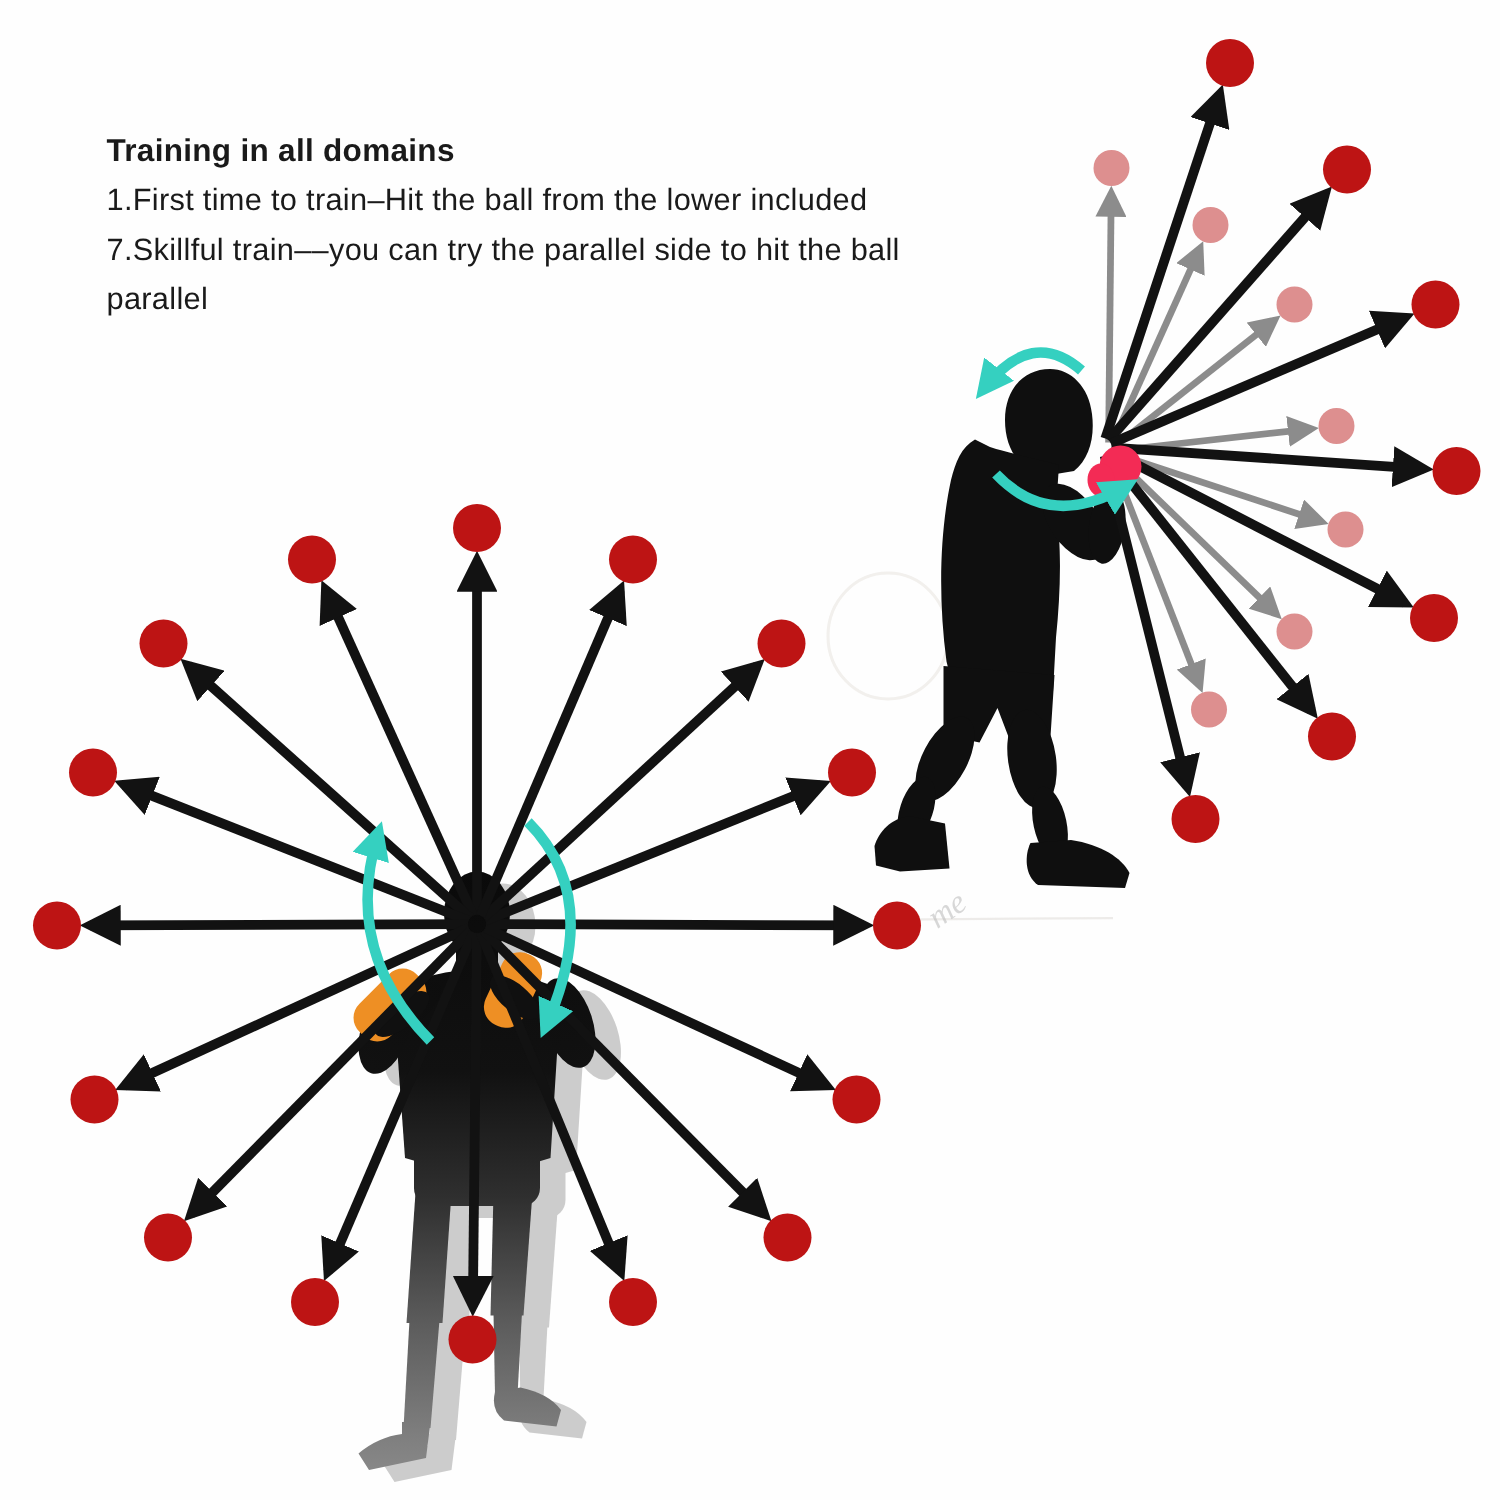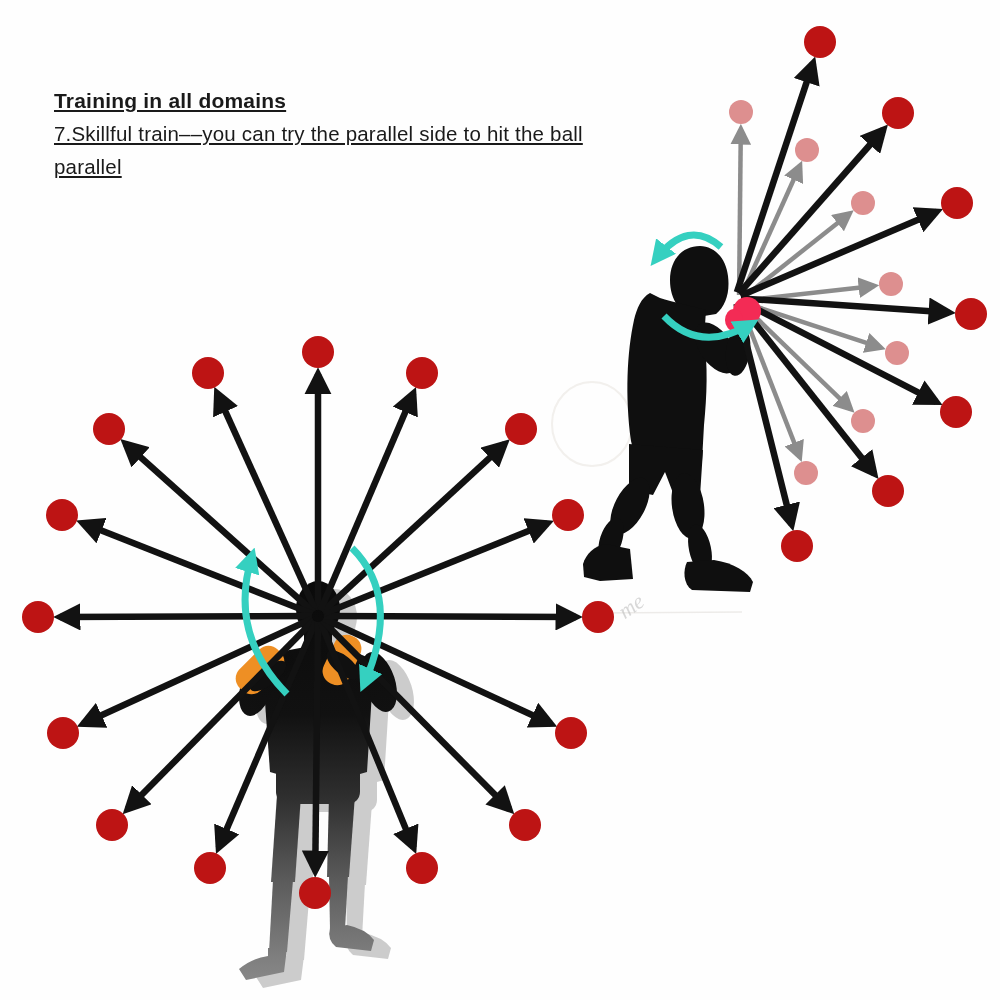--- a/index.html
+++ b/index.html
@@ -1,20 +1,20 @@
 <!DOCTYPE html>
 <html><head>
 <meta charset="utf-8">
 <style>
   html,body{margin:0;padding:0;background:#ffffff;}
   .stage{position:relative;width:1000px;height:1000px;background:#fefefe;overflow:hidden;
          font-family:"Liberation Sans", sans-serif;}
   #scene{position:absolute;left:0;top:0;width:1000px;height:1000px;}
-  .copy{position:absolute;left:54px;top:84px;width:600px;color:#1a1a1a;
-        font-size:20.5px;line-height:33px;letter-spacing:.2px;text-decoration:underline;}
+  .copy{position:absolute;left:71px;top:84px;width:600px;color:#1a1a1a;
+        font-size:20.5px;line-height:33px;letter-spacing:.2px;}
   .copy .title{font-weight:bold;font-size:21px;}
 </style>
 </head>
 <body>
 
 <div class="stage">
 
   <svg id="scene" viewBox="0 0 1000 1000" xmlns="http://www.w3.org/2000/svg">
     <defs>
       <linearGradient id="fade" gradientUnits="userSpaceOnUse" x1="0" y1="580" x2="0" y2="1000">
@@ -167,16 +167,17 @@
         <ellipse cx="734" cy="320" rx="9" ry="11"></ellipse>
       </g>
 
       <path d="M 721 247 Q 688 218 656 259" fill="none" stroke-width="7" marker-end="url(#ah-teal)" stroke="#35d0c0"></path>
       <path d="M 664 316 Q 700 354 751 324" fill="none" stroke-width="7" marker-end="url(#ah-teal)" stroke="#35d0c0"></path>
     </g>
   </svg>
 
   <div class="copy">
     <div class="title">Training in all domains</div>
+    <div class="line">1.First time to train–Hit the ball from the lower included</div>
     <div class="line">7.Skillful train––you can try the parallel side to hit the ball</div>
     <div class="line">parallel</div>
   </div>
 </div>
 
 </body></html>

